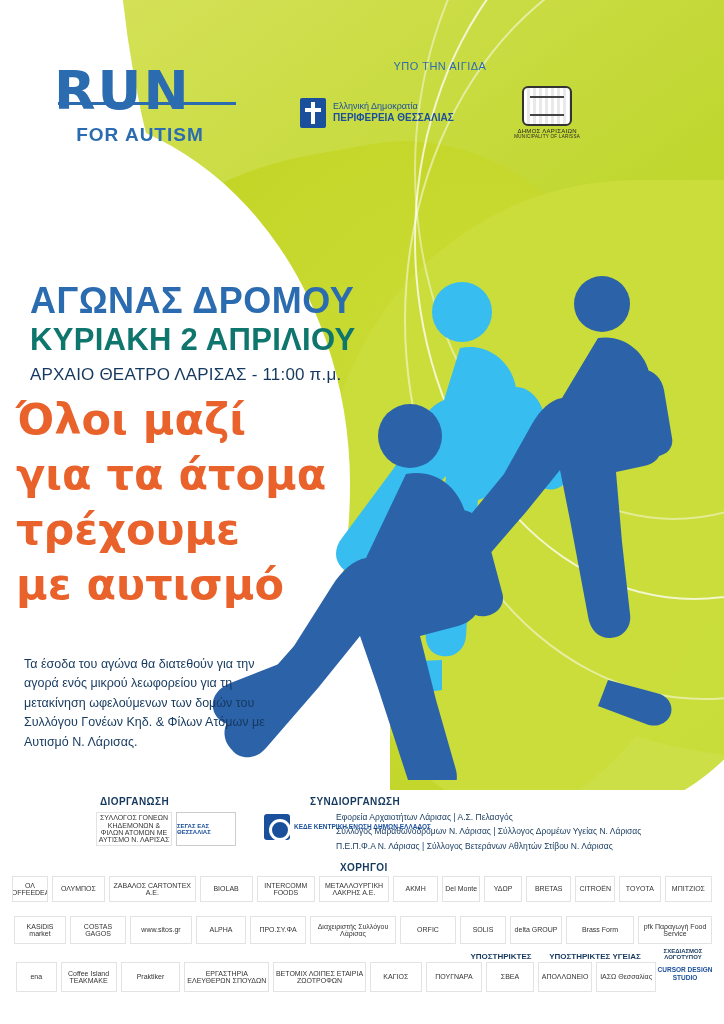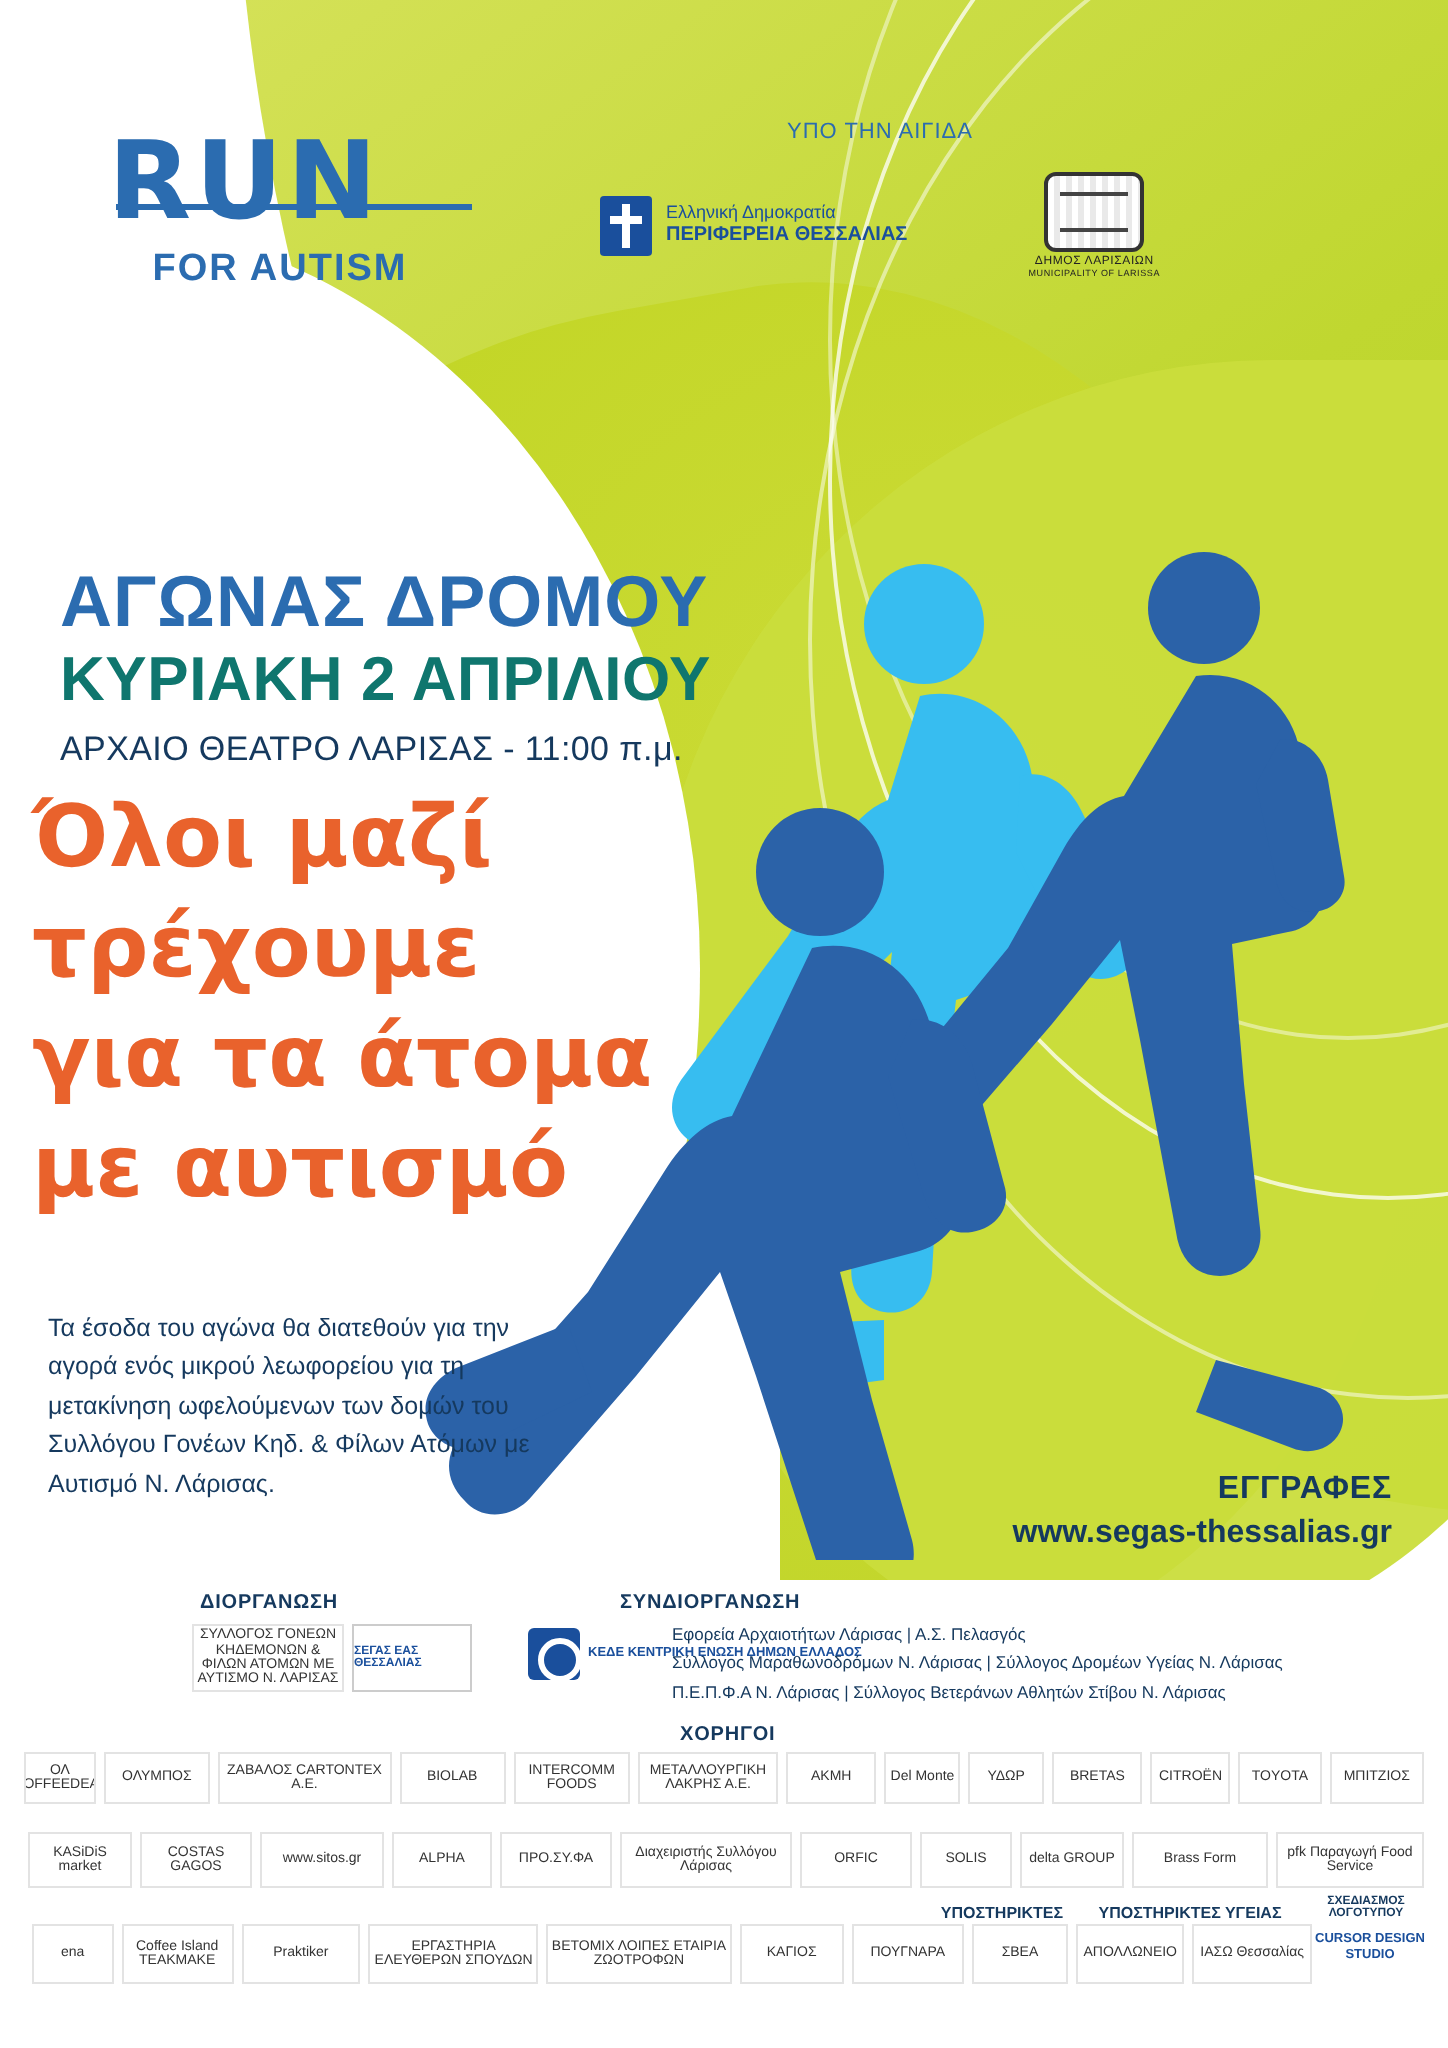--- a/index.html
+++ b/index.html
@@ -270,31 +270,27 @@
   </div>
 
   <div class="headline">
     <div class="h-main">ΑΓΩΝΑΣ ΔΡΟΜΟΥ</div>
     <div class="h-sub">ΚΥΡΙΑΚΗ 2 ΑΠΡΙΛΙΟΥ</div>
     <div class="h-place">ΑΡΧΑΙΟ ΘΕΑΤΡΟ ΛΑΡΙΣΑΣ - 11:00 π.μ.</div>
   </div>
 
   <div class="slogan">
     <div>Όλοι μαζί</div>
+    <div>για τα άτομα</div>
     <div>τρέχουμε</div>
-    <div>για τα άτομα</div>
     <div>με αυτισμό</div>
   </div>
 
   <div class="note">Τα έσοδα του αγώνα θα διατεθούν για την αγορά ενός μικρού λεωφορείου για τη μετακίνηση ωφελούμενων των δομών του Συλλόγου Γονέων Κηδ. &amp; Φίλων Ατόμων με Αυτισμό Ν. Λάρισας.</div>
 
-  <div class="reg">
-    <div class="t">ΕΓΓΡΑΦΕΣ</div>
-    <div class="u">www.segas-thessalias.gr</div>
-  </div>
 
   <div class="sponsor-zone">
 
     <div class="org-head" style="left:100px; top:6px;">ΔΙΟΡΓΑΝΩΣΗ</div>
     <div class="org-head" style="left:310px; top:6px;">ΣΥΝΔΙΟΡΓΑΝΩΣΗ</div>
 
     <div class="row" style="left:96px; top:22px;">
       <div class="logo-box" style="width:76px;height:34px;">ΣΥΛΛΟΓΟΣ ΓΟΝΕΩΝ ΚΗΔΕΜΟΝΩΝ &amp; ΦΙΛΩΝ ΑΤΟΜΩΝ ΜΕ ΑΥΤΙΣΜΟ Ν. ΛΑΡΙΣΑΣ</div>
       <div class="segas-badge">ΣΕΓΑΣ ΕΑΣ ΘΕΣΣΑΛΙΑΣ</div>
     </div>

